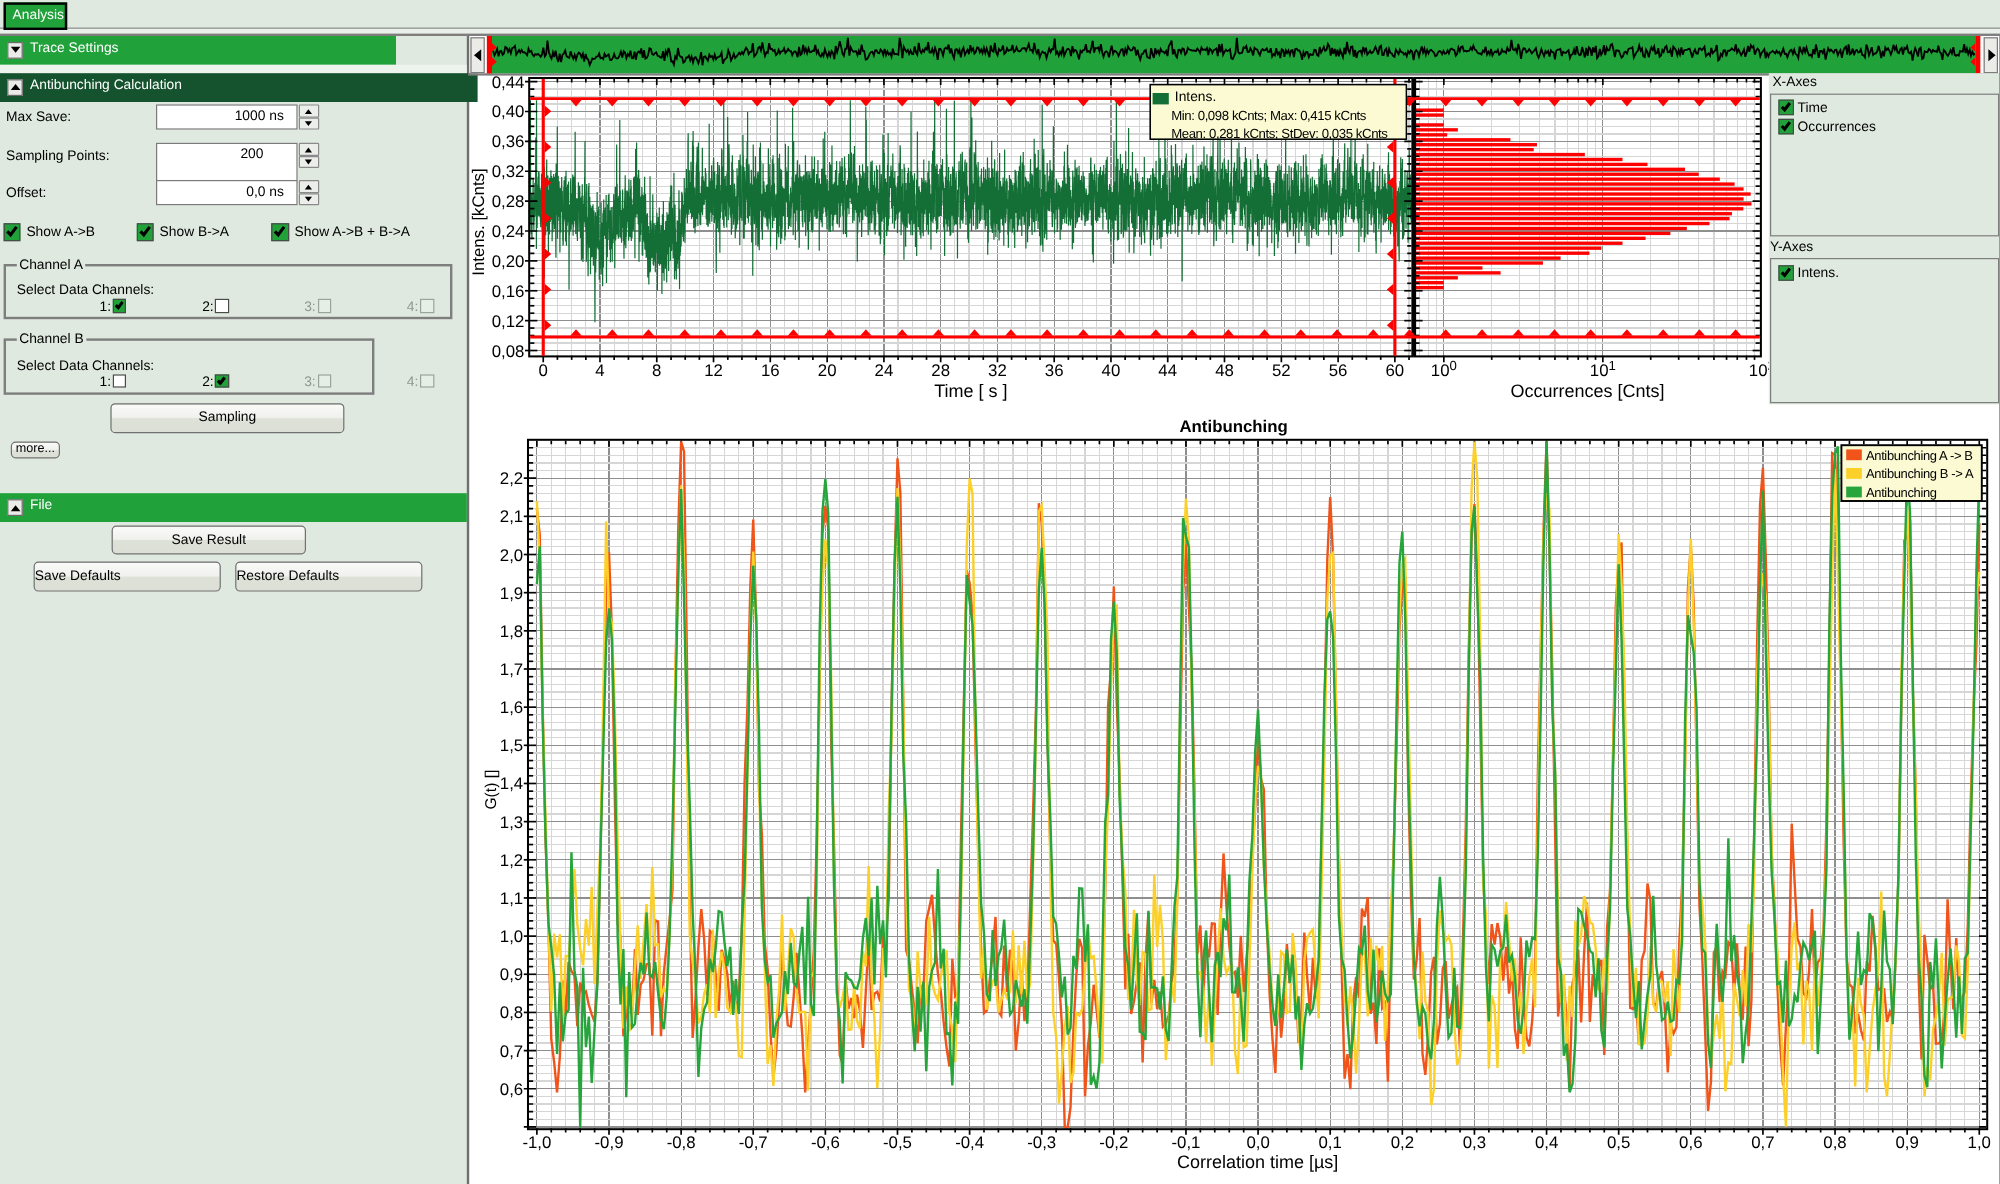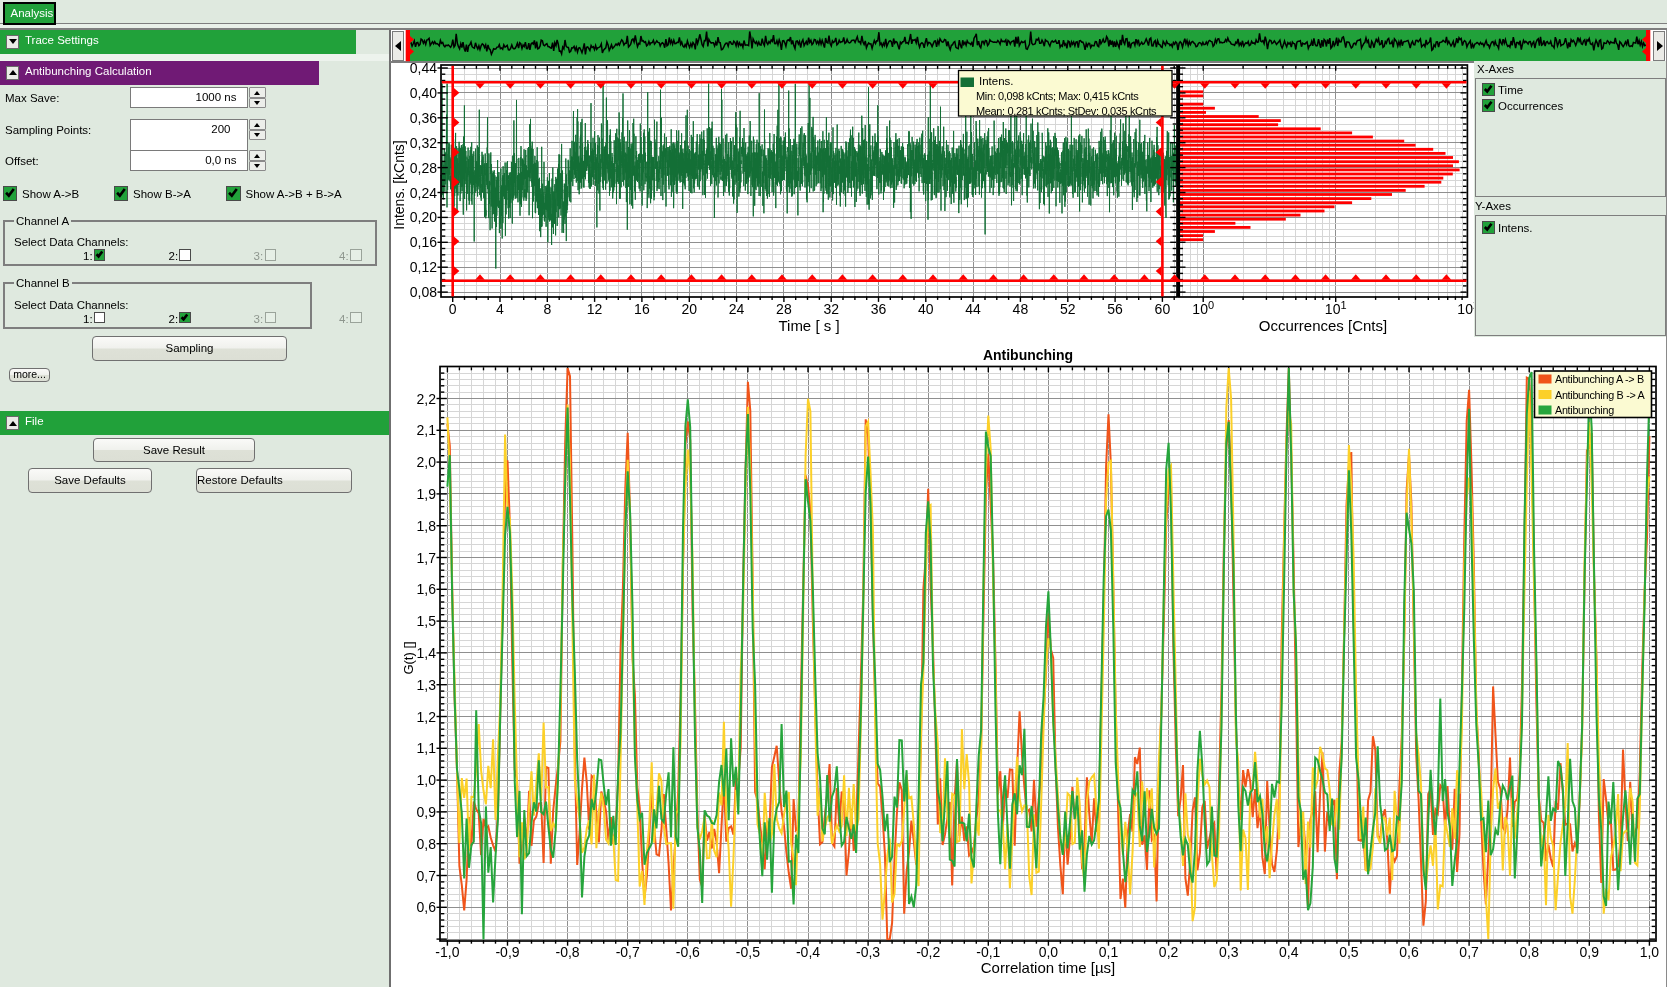--- a/index.html
+++ b/index.html
@@ -7,28 +7,28 @@
 
 <div class="abs" style="left:0;top:0;width:1667px;height:28px;background:#dfe9df"></div>
 <div class="abs" style="left:0;top:22.5px;width:1667px;height:1.5px;background:#7e7e7e"></div>
 <div class="abs" style="left:0;top:24px;width:1667px;height:4px;background:#e9f0e9"></div>
 <div class="abs" style="left:0;top:28px;width:1667px;height:1.5px;background:#7e7e7e"></div>
 <div class="abs" style="left:2.5px;top:2px;width:53px;height:22.5px;background:#21a13a;border:2px solid #000;box-sizing:border-box;z-index:5">
 <div class="abs" style="left:6px;top:3px;font-size:11.5px;color:#fff">Analysis</div>
   </div>
 
 <div class="abs" style="left:0;top:29.5px;width:389px;height:957.5px;background:#dfe9df;border-right:2px solid #6f6f6f;box-sizing:content-box"></div>
-<div style="position:absolute;left:0;top:29.5px;width:356px;height:24px;background:#21a13a">
+<div style="position:absolute;left:0;top:29.5px;width:330px;height:24px;background:#21a13a">
 <div style="position:absolute;left:6px;top:5px;width:13px;height:14px;background:#ebebe7;border:1px solid #6a6a6a;box-sizing:border-box">
 <div style="position:absolute;left:1.5px;top:3.5px;width:0;height:0;border-left:4px solid transparent;border-right:4px solid transparent;border-top:5px solid #000"></div>
     </div>
 <div style="position:absolute;left:25px;top:4px;font-size:11.5px;color:#fff">Trace Settings</div>
   </div>
 <div class="abs" style="left:0;top:53.5px;width:389px;height:7px;background:#edf3ed"></div>
-<div style="position:absolute;left:0;top:60.5px;width:319px;height:24px;background:#701a75">
+<div style="position:absolute;left:0;top:60.5px;width:398px;height:24px;background:#14532d">
 <div style="position:absolute;left:6px;top:5px;width:13px;height:14px;background:#ebebe7;border:1px solid #6a6a6a;box-sizing:border-box">
 <div style="position:absolute;left:1.5px;top:3.5px;width:0;height:0;border-left:4px solid transparent;border-right:4px solid transparent;border-bottom:5px solid #000"></div>
     </div>
 <div style="position:absolute;left:25px;top:4px;font-size:11.5px;color:#fff">Antibunching Calculation</div>
   </div>
 <div style="position:absolute;left:0;top:411px;width:389px;height:24px;background:#21a13a">
 <div style="position:absolute;left:6px;top:5px;width:13px;height:14px;background:#ebebe7;border:1px solid #6a6a6a;box-sizing:border-box">
 <div style="position:absolute;left:1.5px;top:3.5px;width:0;height:0;border-left:4px solid transparent;border-right:4px solid transparent;border-bottom:5px solid #000"></div>
     </div>
 <div style="position:absolute;left:25px;top:4px;font-size:11.5px;color:#fff">File</div>
@@ -36,21 +36,21 @@
 
 <div class="abs" style="left:5px;top:91.5px;font-size:11.5px">Max Save:</div>
 <div style="position:absolute;left:130px;top:87px;width:117.5px;height:21px;background:#fff;border:1px solid #7a7a7a;box-sizing:border-box;font-size:11.5px;line-height:19px;text-align:right;padding-right:10px">1000 ns</div>
 <div style="position:absolute;left:248.5px;top:87px;width:17px;height:10.5px;background:#eceeea;border:1px solid #8a8a8a;box-sizing:border-box;border-radius:1px">
 <div style="position:absolute;left:4.5px;top:2.5px;width:0;height:0;border-left:3.5px solid transparent;border-right:3.5px solid transparent;border-bottom:4.5px solid #000"></div>
   </div>
 <div style="position:absolute;left:248.5px;top:97.5px;width:17px;height:10.5px;background:#eceeea;border:1px solid #8a8a8a;box-sizing:border-box;border-radius:1px">
 <div style="position:absolute;left:4.5px;top:2.5px;width:0;height:0;border-left:3.5px solid transparent;border-right:3.5px solid transparent;border-top:4.5px solid #000"></div>
   </div>
 <div class="abs" style="left:5px;top:123.5px;font-size:11.5px">Sampling Points:</div>
-<div style="position:absolute;left:130px;top:119px;width:117.5px;height:34px;background:#fff;border:1px solid #7a7a7a;box-sizing:border-box;font-size:11.5px;line-height:19px;text-align:right;padding-right:16px">200</div>
+<div style="position:absolute;left:130px;top:119px;width:117.5px;height:34px;background:#fff;border:1px solid #7a7a7a;box-sizing:border-box;font-size:11.5px;line-height:19px;text-align:right;padding-right:27px">200</div>
 <div style="position:absolute;left:248.5px;top:119px;width:17px;height:10.5px;background:#eceeea;border:1px solid #8a8a8a;box-sizing:border-box;border-radius:1px">
 <div style="position:absolute;left:4.5px;top:2.5px;width:0;height:0;border-left:3.5px solid transparent;border-right:3.5px solid transparent;border-bottom:4.5px solid #000"></div>
   </div>
 <div style="position:absolute;left:248.5px;top:129.5px;width:17px;height:10.5px;background:#eceeea;border:1px solid #8a8a8a;box-sizing:border-box;border-radius:1px">
 <div style="position:absolute;left:4.5px;top:2.5px;width:0;height:0;border-left:3.5px solid transparent;border-right:3.5px solid transparent;border-top:4.5px solid #000"></div>
   </div>
 <div class="abs" style="left:5px;top:154.5px;font-size:11.5px">Offset:</div>
 <div style="position:absolute;left:130px;top:150px;width:117.5px;height:21px;background:#fff;border:1px solid #7a7a7a;box-sizing:border-box;font-size:11.5px;line-height:19px;text-align:right;padding-right:10px">0,0 ns</div>
 <div style="position:absolute;left:248.5px;top:150px;width:17px;height:10.5px;background:#eceeea;border:1px solid #8a8a8a;box-sizing:border-box;border-radius:1px">
 <div style="position:absolute;left:4.5px;top:2.5px;width:0;height:0;border-left:3.5px solid transparent;border-right:3.5px solid transparent;border-bottom:4.5px solid #000"></div>
@@ -109,21 +109,21 @@
   </div>
 <div class="abs" style="left:253.5px;top:312.5px;font-size:11.5px;color:#8e968e">3:</div>
 <div style="position:absolute;left:264.5px;top:311.5px;width:11.5px;height:11.5px;background:#e6efe6;border:1.5px solid #9aa39a;box-sizing:border-box;"></div>
 <div class="abs" style="left:339px;top:312.5px;font-size:11.5px;color:#8e968e">4:</div>
 <div style="position:absolute;left:350px;top:311.5px;width:11.5px;height:11.5px;background:#e6efe6;border:1.5px solid #9aa39a;box-sizing:border-box;"></div>
 
 <div style="position:absolute;left:92px;top:335.5px;width:195px;height:25.5px;box-sizing:border-box;border:1px solid #707070;border-radius:4px;background:linear-gradient(#fafaf8 0%,#f0f1ed 48%,#dee1d7 52%,#dcdfd5 100%);text-align:center;line-height:23.5px;font-size:11.5px">Sampling</div>
 <div style="position:absolute;left:9px;top:368px;width:41px;height:13.5px;box-sizing:border-box;border:1px solid #707070;border-radius:4px;background:linear-gradient(#fafaf8 0%,#f0f1ed 48%,#dee1d7 52%,#dcdfd5 100%);text-align:center;line-height:11.5px;font-size:10.5px">more...</div>
 
 <div style="position:absolute;left:93px;top:437.5px;width:162px;height:24px;box-sizing:border-box;border:1px solid #707070;border-radius:4px;background:linear-gradient(#fafaf8 0%,#f0f1ed 48%,#dee1d7 52%,#dcdfd5 100%);text-align:center;line-height:22px;font-size:11.5px">Save Result</div>
-<div style="position:absolute;left:28px;top:467.5px;width:124px;height:25px;box-sizing:border-box;border:1px solid #707070;border-radius:4px;background:linear-gradient(#fafaf8 0%,#f0f1ed 48%,#dee1d7 52%,#dcdfd5 100%);text-align:center;line-height:23px;font-size:11.5px">Save Defaults</div>
+<div style="position:absolute;left:28px;top:467.5px;width:156px;height:25px;box-sizing:border-box;border:1px solid #707070;border-radius:4px;background:linear-gradient(#fafaf8 0%,#f0f1ed 48%,#dee1d7 52%,#dcdfd5 100%);text-align:left;line-height:23px;font-size:11.5px">Save Defaults</div>
 <div style="position:absolute;left:196px;top:467.5px;width:156px;height:25px;box-sizing:border-box;border:1px solid #707070;border-radius:4px;background:linear-gradient(#fafaf8 0%,#f0f1ed 48%,#dee1d7 52%,#dcdfd5 100%);line-height:23px;font-size:11.5px">Restore Defaults</div>
 
 <div class="abs" style="left:390px;top:61.2px;width:1277px;height:1.5px;background:#7e7e7e"></div>
 <div class="abs" style="left:391.5px;top:30.5px;width:12.5px;height:30px;background:#ebebe7;border:1px solid #7b7b7b;box-sizing:border-box">
 <div class="abs" style="left:2.5px;top:9px;width:0;height:0;border-top:5px solid transparent;border-bottom:5px solid transparent;border-right:6px solid #000"></div>
   </div>
 <div class="abs" style="left:1652.5px;top:30.5px;width:12.5px;height:30px;background:#ebebe7;border:1px solid #7b7b7b;box-sizing:border-box">
 <div class="abs" style="left:3px;top:9px;width:0;height:0;border-top:5px solid transparent;border-bottom:5px solid transparent;border-left:6px solid #000"></div>
   </div>
 <div class="abs" style="left:410px;top:30px;width:1236px;height:31.2px;background:#21a13a"></div>

